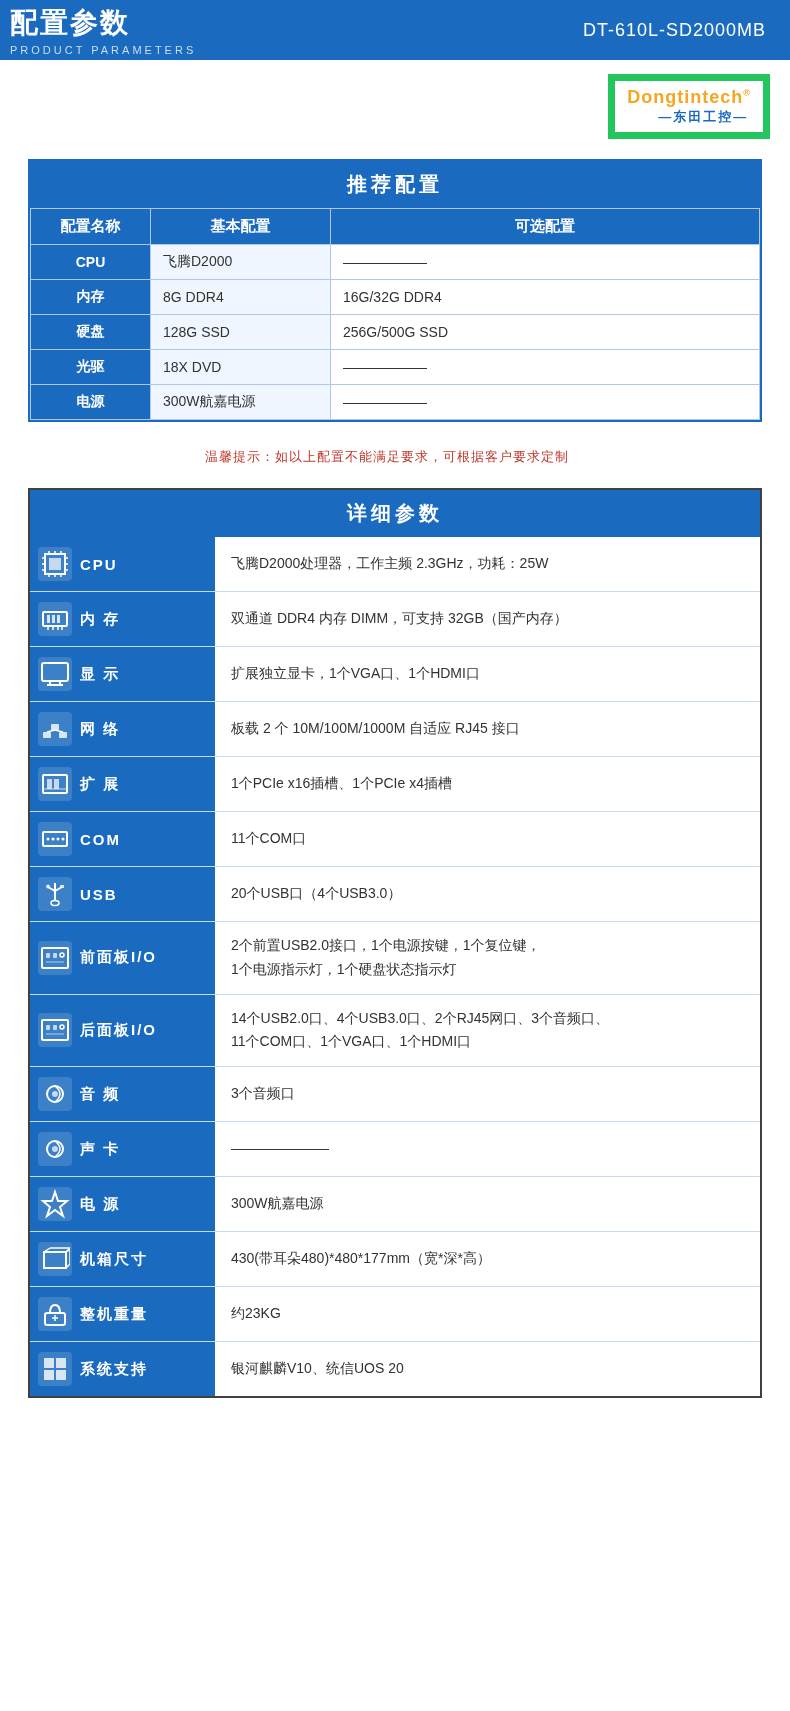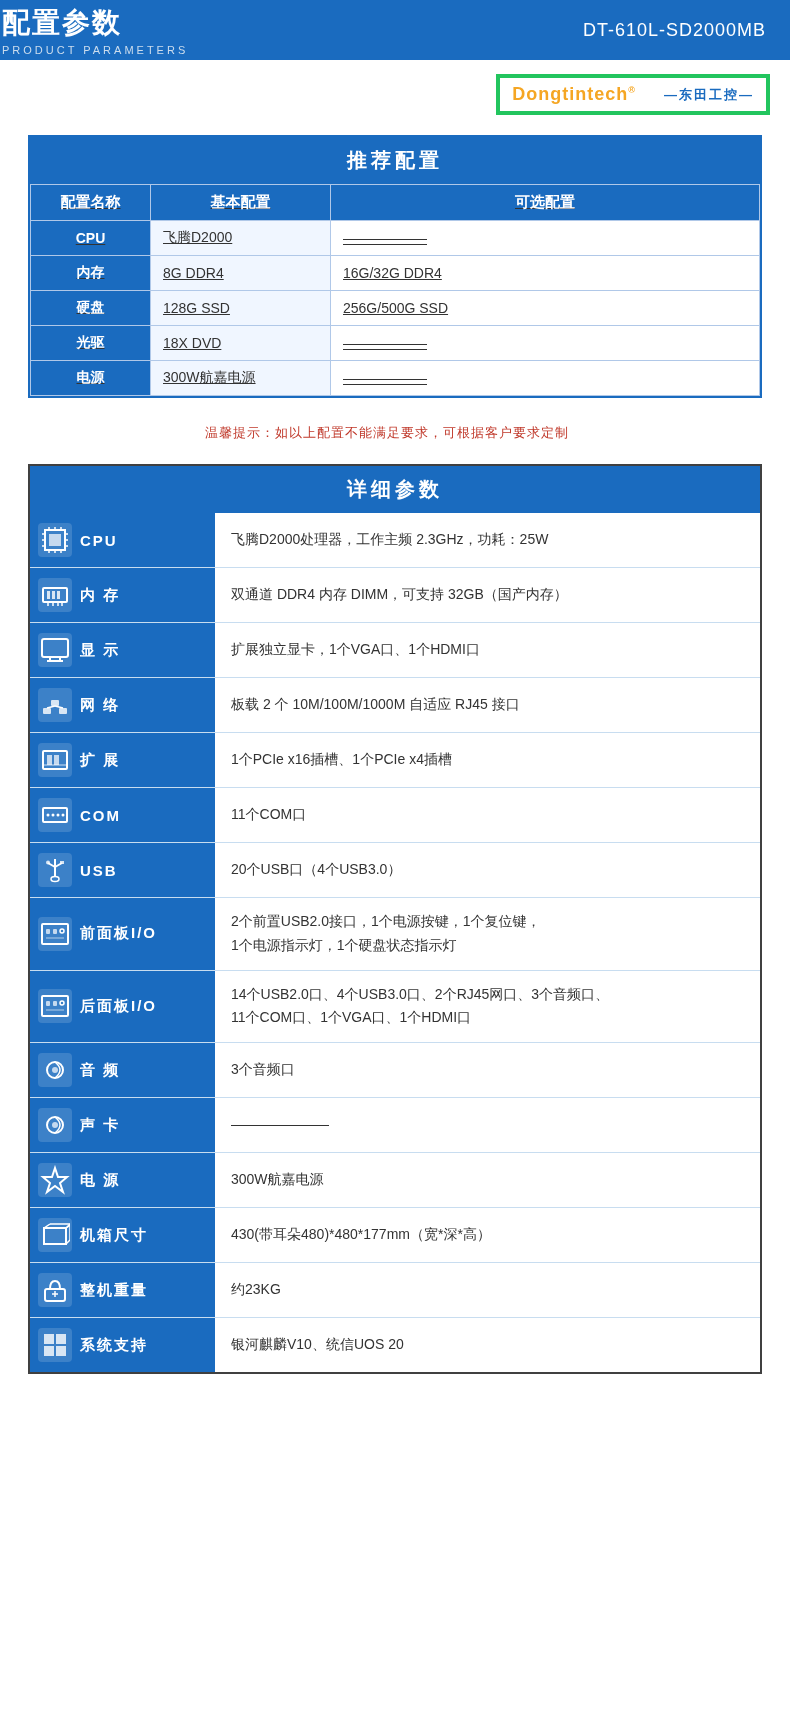--- a/index.html
+++ b/index.html
@@ -13,21 +13,21 @@
 
     
     .header {
       display: flex;
       align-items: stretch;
       height: 60px;
       background: #fff;
     }
     .header-title-box {
       background: #1a6bbf;
-      padding: 8px 2px;
+      padding: 8px 10px;
       display: flex;
       flex-direction: column;
       justify-content: center;
       min-width: 240px;
     }
     .header-title-main {
       color: #fff;
       font-size: 28px;
       font-weight: bold;
       letter-spacing: 2px;
@@ -51,24 +51,24 @@
     }
 
     
     .logo-area {
       display: flex;
       justify-content: flex-end;
       padding: 14px 20px 10px 0;
       background: #fff;
     }
     .logo-box {
-      border: 4px solid #22c55e;
+      border: 7px solid #22c55e;
       padding: 6px 12px;
       display: flex;
-      flex-direction: row;
+      flex-direction: column;
       align-items: center;
     }
     .logo-text-top {
       color: #f5a623;
       font-size: 18px;
       font-weight: bold;
       letter-spacing: 1px;
     }
     .logo-text-bottom {
       color: #1a6bbf;
@@ -93,21 +93,20 @@
       color: #fff;
       text-align: center;
       font-size: 20px;
       font-weight: bold;
       padding: 10px 0;
       letter-spacing: 4px;
     }
     .config-table {
       width: 100%;
       border-collapse: collapse;
-      text-decoration: underline;
     }
     .config-table th, .config-table td {
       border: 1px solid #b0c8e8;
       padding: 8px 12px;
       text-align: left;
       font-size: 14px;
     }
     .config-table thead tr th {
       background: #1a6bbf;
       color: #fff;

